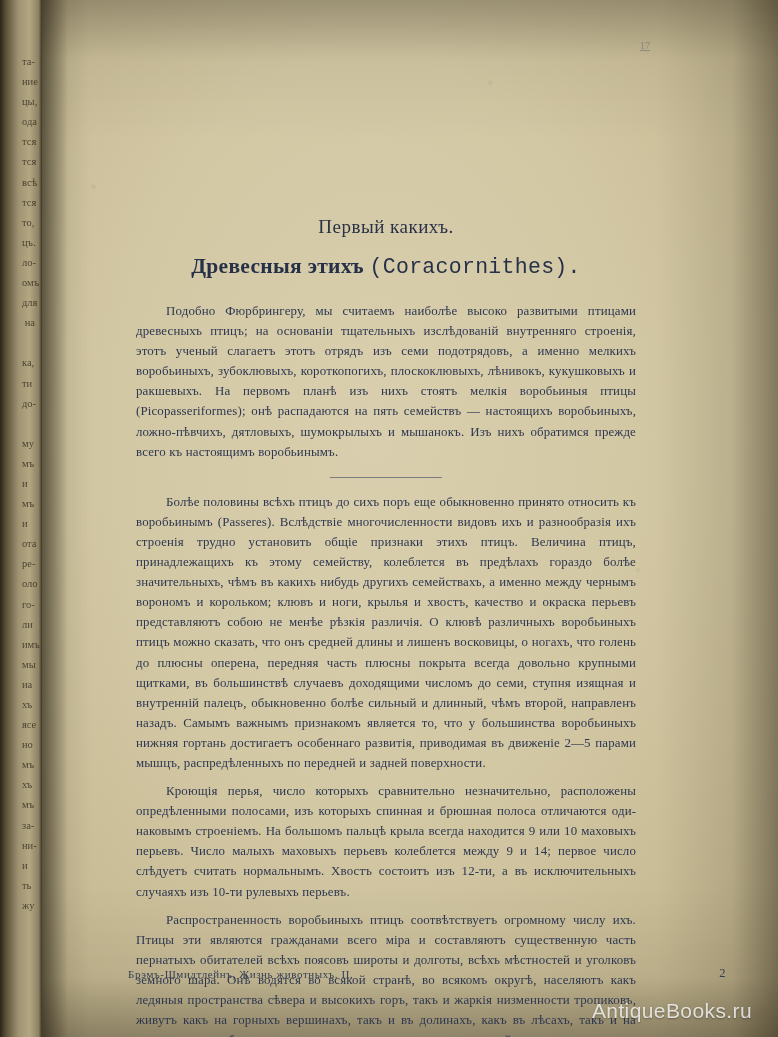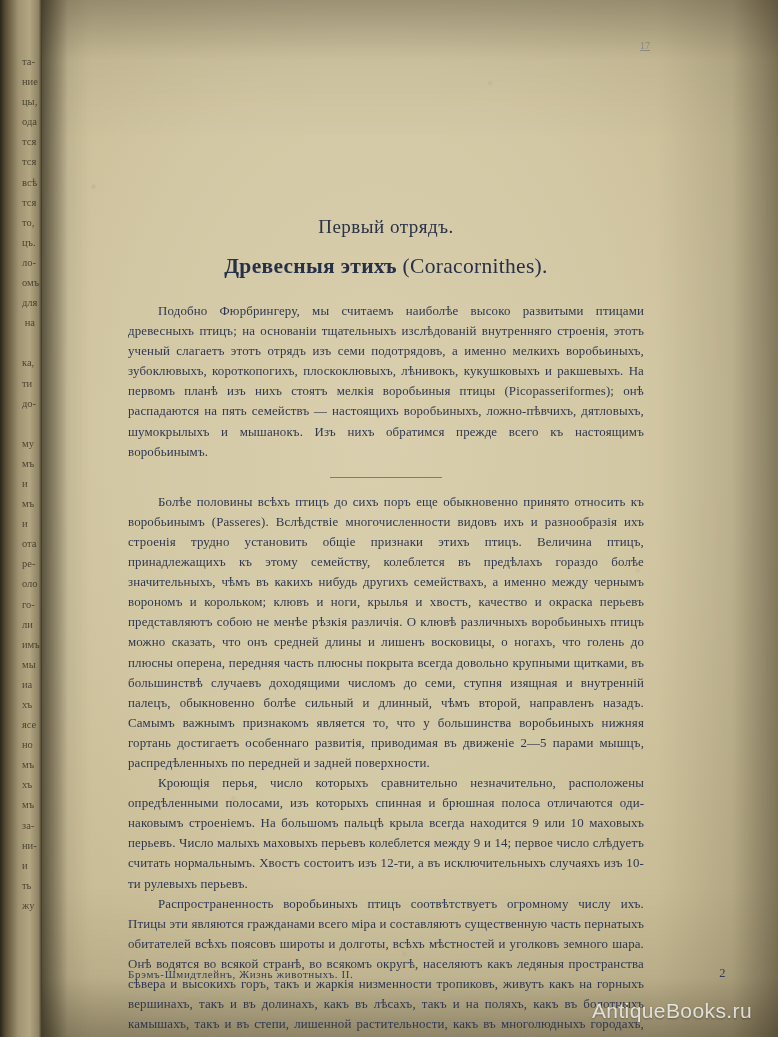--- a/index.html
+++ b/index.html
@@ -109,24 +109,25 @@
   h2.section-title {
     font-size: 21.5px;
     font-weight: bold;
     text-align: center;
     margin: 0 0 22px 0;
     letter-spacing: .3px;
     color: #263048;
   }
   h2.section-title .latin {
     font-weight: normal;
+    font-family: Liberation Mono, monospace;
   }
 
   p.body {
-    margin: 0;
+    margin: 8px;
     font-size: 12.9px;
     line-height: 20.1px;
     text-align: justify;
     text-indent: 30px;
     letter-spacing: .15px;
     color: #2e3750;
   }
 
   .rule {
     width: 112px;
@@ -233,21 +234,21 @@
 жу</div>
   </div>
   <div id="gutter-shadow"></div>
 
   <div id="content">
 
     <div class="page-num-top">17</div>
 
     <div class="spacer-big"></div>
 
-    <h1 class="section-kicker">Первый отрядъ.</h1>
+    <h1 class="section-kicker">Первый какихъ.</h1>
 
     <h2 class="section-title">
       <span>Древесныя этихъ </span><span class="latin">(Coracornithes).</span>
     </h2>
 
     <p class="body">Подобно Фюрбрингеру, мы считаемъ наиболѣе высоко развитыми птицами древесныхъ птицъ; на основанiи тщательныхъ изслѣдованiй внутренняго строенiя, этотъ ученый слагаетъ этотъ отрядъ изъ семи подотрядовъ, а именно мелкихъ воробьиныхъ, зубоклювыхъ, короткопогихъ, плоскоклювыхъ, лѣнивокъ, кукушко­выхъ и ракшевыхъ. На первомъ планѣ изъ нихъ стоятъ мелкiя воробьиныя птицы (Picopasseriformes); онѣ распадаются на пять семействъ — настоящихъ воробьи­ныхъ, ложно-пѣвчихъ, дятловыхъ, шумокрылыхъ и мышанокъ. Изъ нихъ обратимся прежде всего къ настоящимъ воробьинымъ.</p>
 
     <div class="rule"></div>
 
     <p class="body">Болѣе половины всѣхъ птицъ до сихъ поръ еще обыкновенно принято отно­сить къ воробьинымъ (Passeres). Вслѣдствiе многочисленности видовъ ихъ и разнообразiя ихъ строенiя трудно установить общiе признаки этихъ птицъ. Величина птицъ, принадлежащихъ къ этому семейству, колеблется въ предѣлахъ гораздо болѣе значительныхъ, чѣмъ въ какихъ нибудь другихъ семействахъ, а именно между чернымъ ворономъ и корольком; клювъ и ноги, крылья и хвостъ, качество и окраска перьевъ представляютъ собою не менѣе рѣзкiя различiя. О клювѣ различныхъ воробьиныхъ птицъ можно сказать, что онъ средней длины и лишенъ восковицы, о ногахъ, что голень до плюсны оперена, передняя часть плюсны покрыта всегда довольно крупными щитками, въ большинствѣ случаевъ доходящими числомъ до семи, ступня изящная и внутреннiй палецъ, обыкновенно болѣе сильный и длинный, чѣмъ второй, направленъ назадъ. Самымъ важнымъ признакомъ является то, что у большинства воробьиныхъ нижняя гортань достигаетъ особеннаго развитiя, приводимая въ движенiе 2—5 парами мышцъ, распредѣлен­ныхъ по переднeй и заднeй поверхности.</p>

